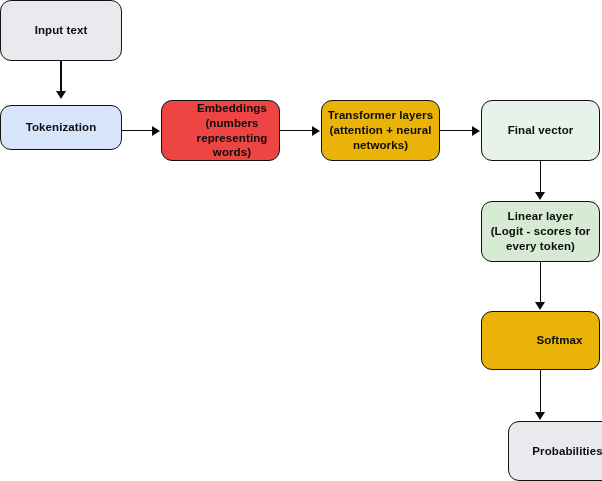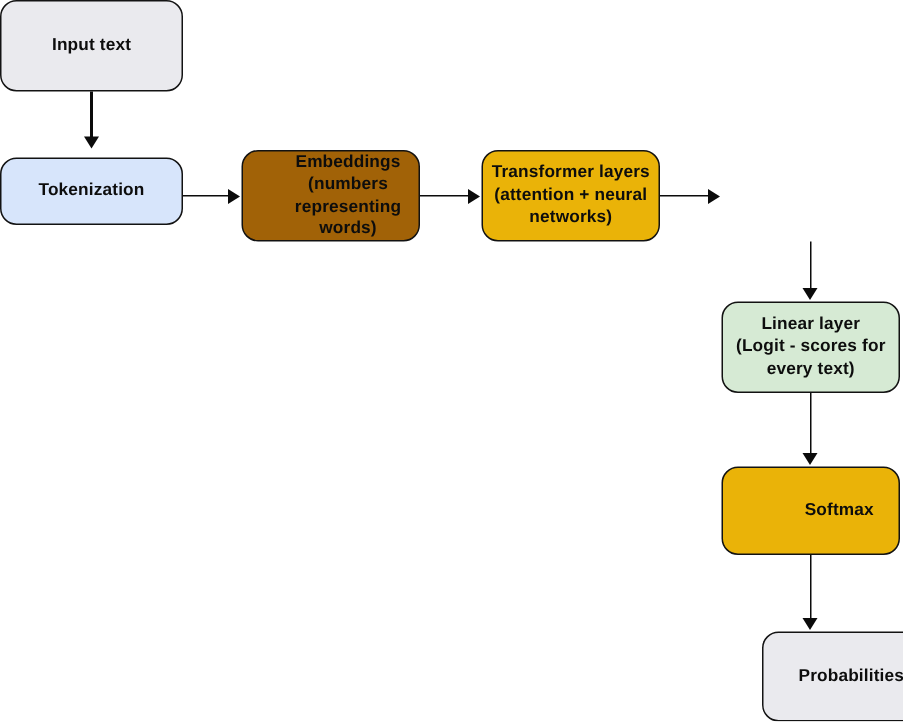--- a/index.html
+++ b/index.html
@@ -35,21 +35,21 @@
     letter-spacing: 0.1px;
   }
   .node .label {
     display: block;
     width: 100%;
     white-space: pre-line;
   }
   
   .fill-grey   { background: #eaeaee; border-color: #131313; }
   .fill-blue   { background: #d7e5fb; border-color: #121212; }
-  .fill-yellow { background: #a16207; border-color: #121212; padding-left: 28px; }
+  .fill-yellow { background: #ef4444; border-color: #121212; padding-left: 28px; }
   .fill-pink   { background: #eab308; border-color: #121212; }
   .fill-mint   { background: #e7f3ea; border-color: #121212; }
   .fill-green  { background: #d6ead4; border-color: #121212; }
 
   
   .edge {
     position: absolute;
     background: #0b0b0b;
   }
   .edge.v { width: 1.4px; }
@@ -109,25 +109,28 @@
 (numbers
 representing words)</span>
   </div>
 
   <div class="node fill-pink" style="left:321px; top:100px; width:119px; height:61px;">
     <span class="label">Transformer layers
 (attention + neural
 networks)</span>
   </div>
 
+  <div class="node fill-mint" style="left:481px; top:100px; width:119px; height:61px;">
+    <span class="label">Final vector</span>
+  </div>
 
   <div class="node fill-green" style="left:481px; top:201px; width:119px; height:61px;">
     <span class="label">Linear layer
 (Logit - scores for
-every text)</span>
+every token)</span>
   </div>
 
   <div class="node fill-pink" style="left:481px; top:311px; width:119px; height:59px;padding-left:43px;">
     <span class="label">Softmax</span>
   </div>
 
   <div class="node fill-grey" style="left:508px; top:421px; width:119px; height:60px;">
     <span class="label">Probabilities</span>
   </div>
 

